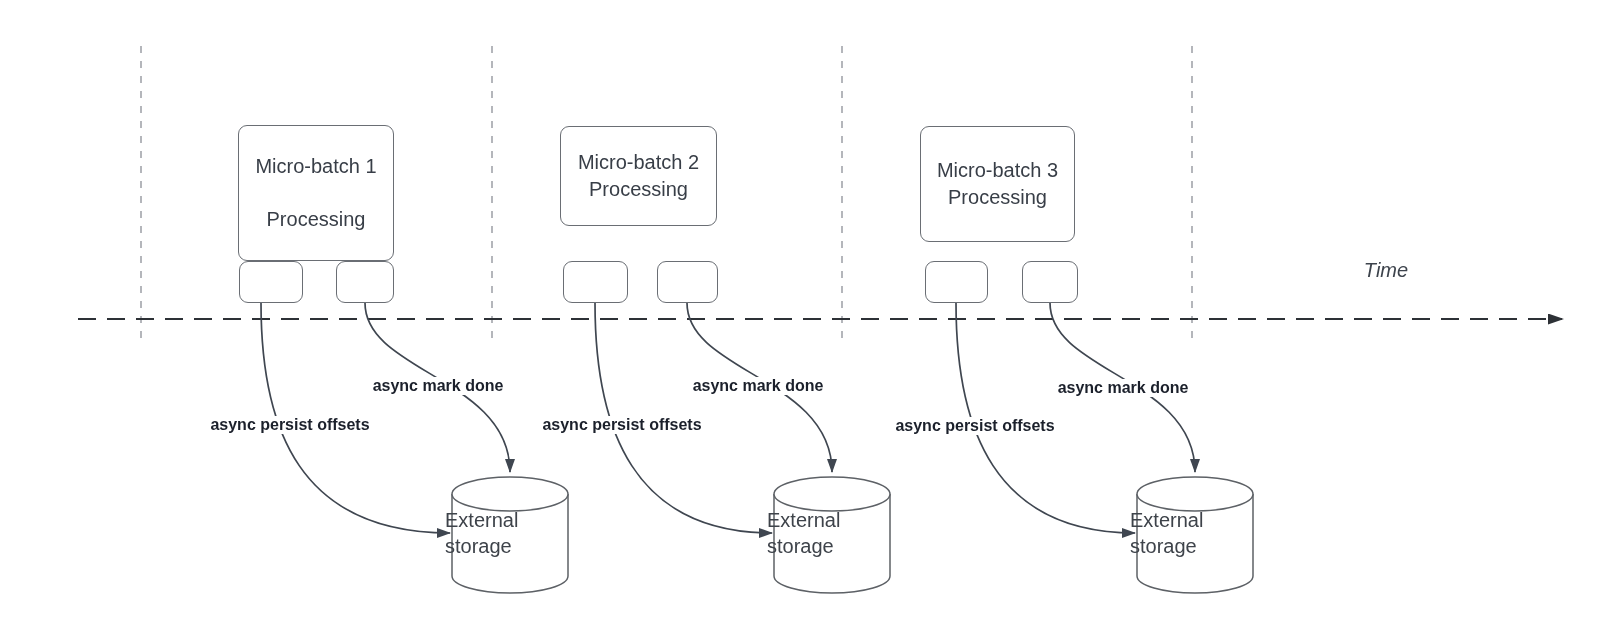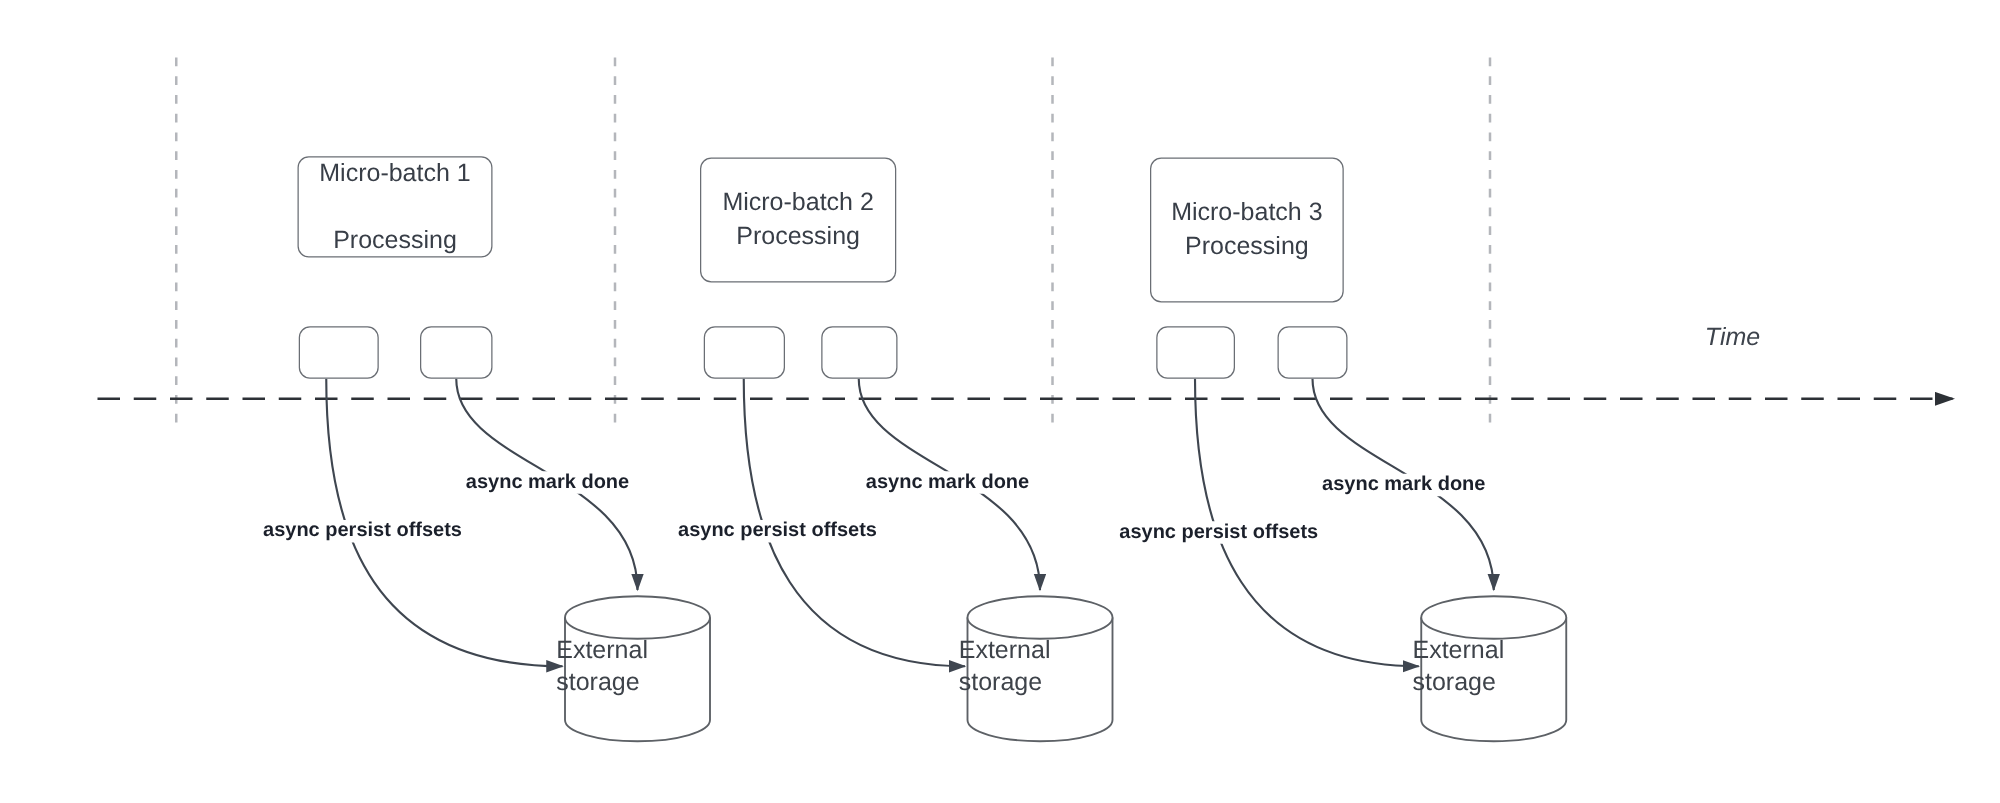--- a/index.html
+++ b/index.html
@@ -113,21 +113,21 @@
       <ellipse cx="832" cy="494" rx="58" ry="17" fill="#ffffff" stroke="#5d6166" stroke-width="1.5"></ellipse>
     </g>
     <g>
       <path d="M 1137 494 L 1137 576 A 58 17 0 0 0 1253 576 L 1253 494" fill="#ffffff" stroke="#5d6166" stroke-width="1.5"></path>
       <ellipse cx="1195" cy="494" rx="58" ry="17" fill="#ffffff" stroke="#5d6166" stroke-width="1.5"></ellipse>
     </g>
   </svg>
 
   <div class="time-label" style="left:1386px; top:259px;font-style:italic;">Time</div>
 
-  <div class="proc-box" style="left:238px; top:125px; width:156px; height:81px;gap:26px;">
+  <div class="proc-box" style="left:238px; top:125px; width:156px; height:136px;gap:26px;">
     <div>Micro-batch 1</div>
     <div>Processing</div>
   </div>
   <div class="task-box" style="left:239px; width:64px;"></div>
   <div class="task-box" style="left:336px; width:58px;"></div>
   <div class="edge-label" style="left:290px; top:425px;">async persist offsets</div>
   <div class="edge-label" style="left:438px; top:386px;">async mark done</div>
   <div class="cyl-label" style="left:510px; top:507px;">
     <div>External</div>
     <div>storage</div>

